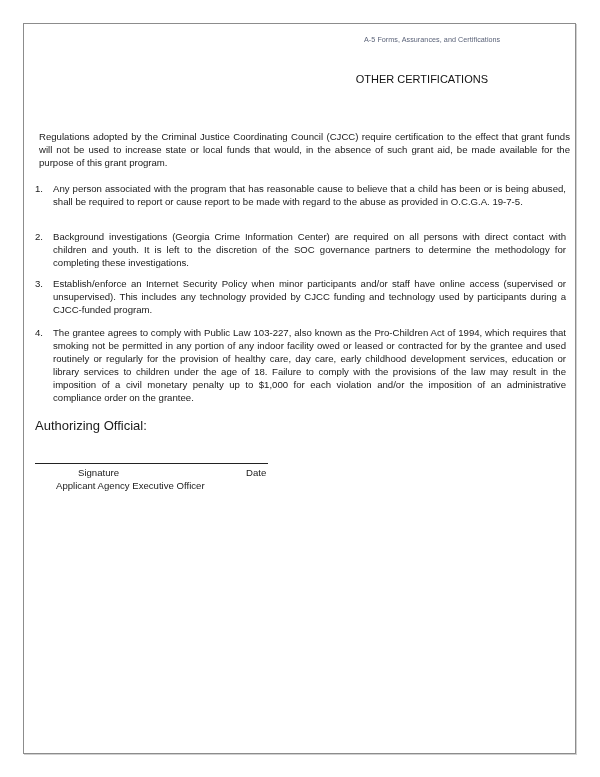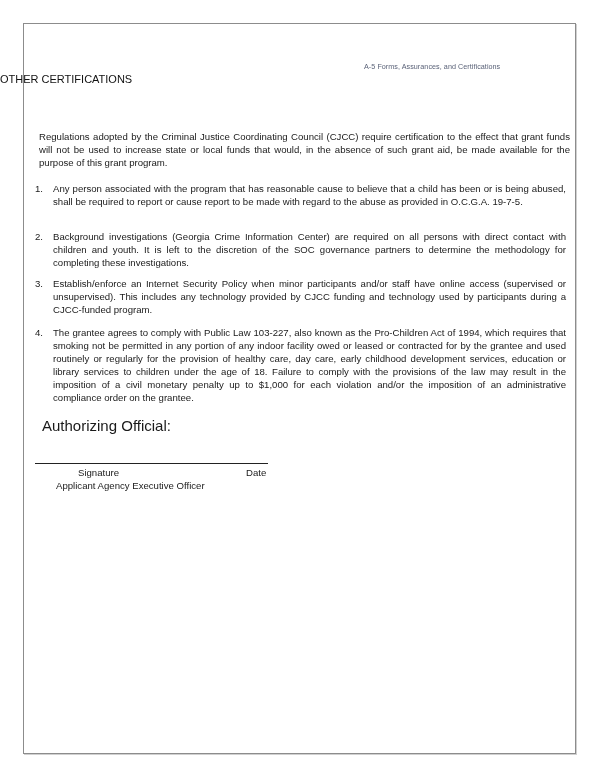--- a/index.html
+++ b/index.html
@@ -1,29 +1,29 @@
 <!DOCTYPE html>
 <html><head>
   <meta charset="utf-8">
   <style>
     html, body { margin: 0; padding: 0; background: #ffffff; }
     body { width: 600px; height: 777px; position: relative; overflow: hidden;
       font-family: "Liberation Sans", "DejaVu Sans", sans-serif; color: #1a1a1a; }
     .page { position: absolute; left: 23px; top: 23px; width: 551px; height: 729px;
       border: 1px solid #8c8c8c; box-shadow: 1px 1px 0 #d0d0d0; background: #fff; }
     .running-header { position: absolute; left: 364px; top: 35px; font-size: 7.2px;
-      color: #5a6278; letter-spacing: 0.05px; white-space: nowrap; margin-top: 27px; }
-    .title-block { position: absolute; left: 0; width: 488px; top: 72px; text-align: left;
+      color: #5a6278; letter-spacing: 0.05px; white-space: nowrap; }
+    .title-block { position: absolute; left: 0; width: 488px; top: 72px; text-align: right;
       font-size: 11px; line-height: 14px; color: #111; }
     .intro { position: absolute; left: 35px; top: 126px; width: 531px; font-size: 9.6px;
       line-height: 13px; text-align: justify; text-align-last: left; }
     .list-item { position: relative; padding-left: 18px; font-size: 9.6px; line-height: 13px;
       text-align: justify; text-align-last: left; }
     .list-item .num { position: absolute; left: 0; top: 0; width: 14px; }
-    .auth { position: absolute; left: 42px; top: 419px; font-size: 15px; line-height: 13px; }
+    .auth { position: absolute; left: 35px; top: 419px; font-size: 13px; line-height: 13px; }
     .sig-line { position: absolute; left: 35px; top: 463px; width: 233px; height: 0;
       border-top: 1px solid #222; }
     .sig-label { position: absolute; left: 35px; top: 466px; font-size: 9.6px; line-height: 13px; margin-left: 43px; }
     .date-label { position: absolute; left: 246px; top: 466px; font-size: 9.6px; line-height: 13px; }
     .officer-label { position: absolute; left: 35px; top: 479px; font-size: 9.6px; line-height: 13px; margin-left: 21px; }
   </style>
 </head>
 <body>
 
 <div class="page"></div>

